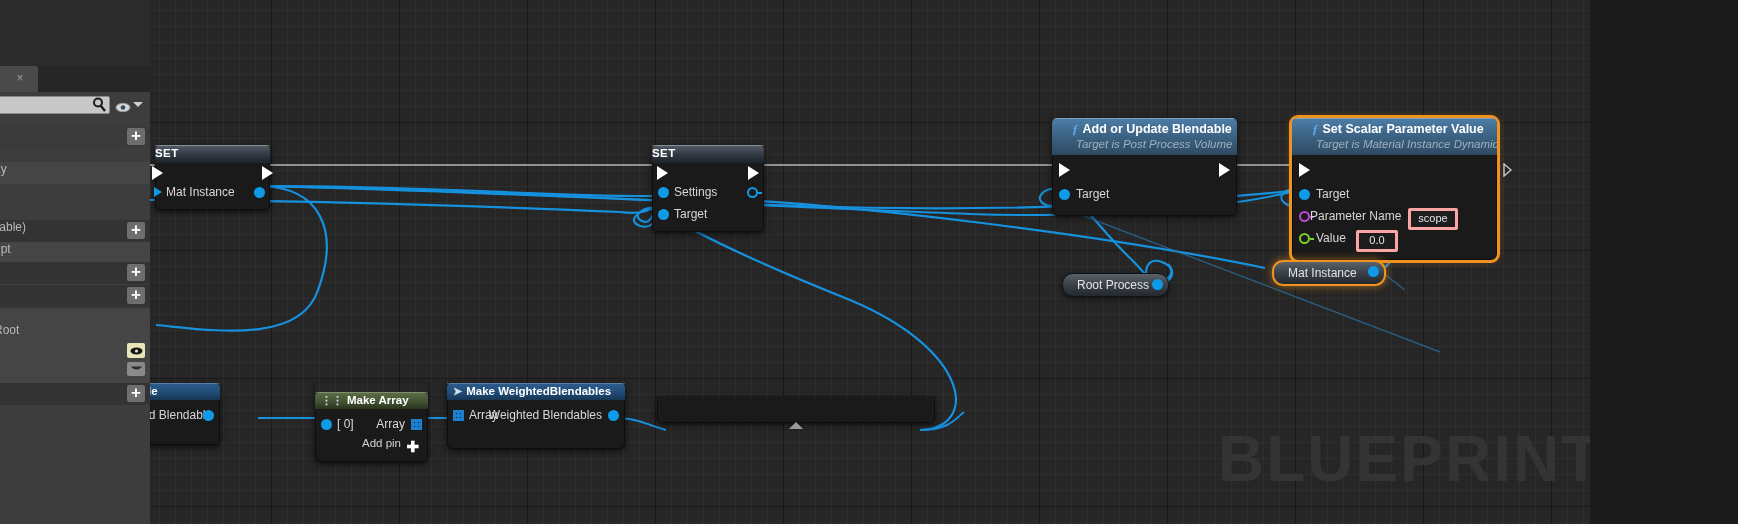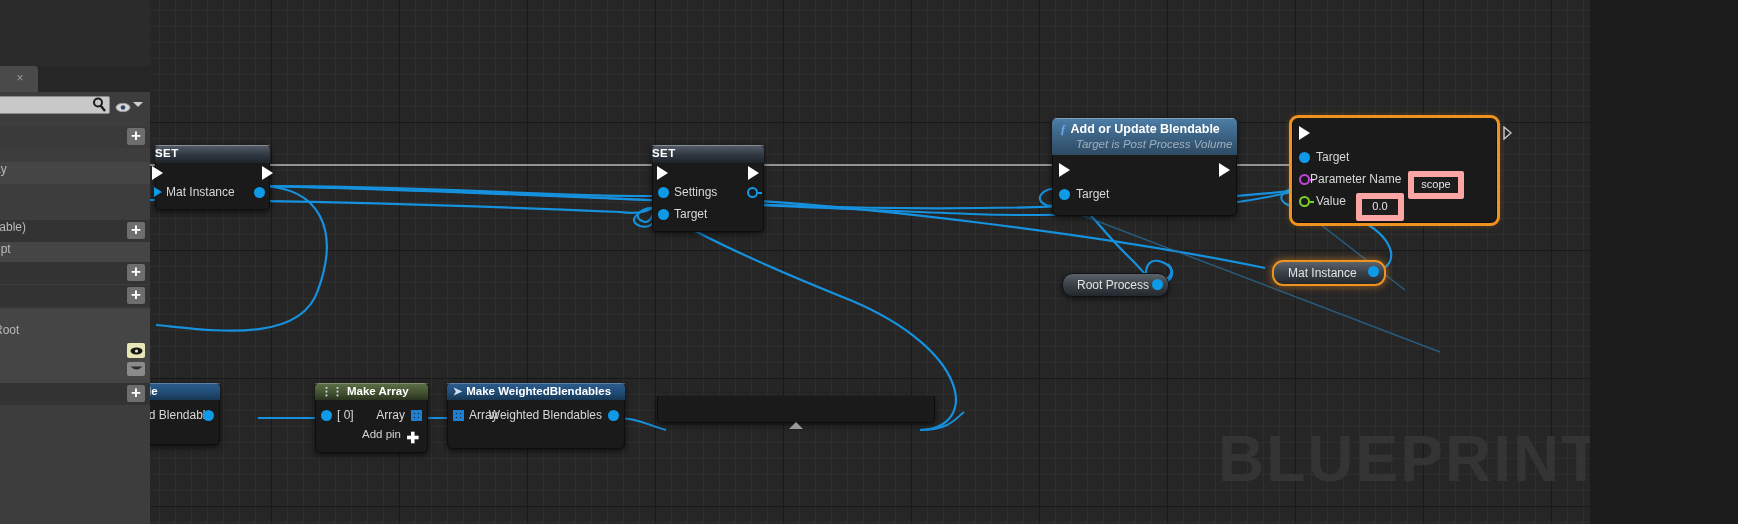--- a/index.html
+++ b/index.html
@@ -75,36 +75,36 @@
   .node{position:absolute;z-index:10;border-radius:5px;box-shadow:0 2px 6px rgba(0,0,0,.65);}
   .node-body{background:#1a1a1a;border-radius:5px;border:1px solid #0d0d0d;}
 
   
   .fn-head{
     border-top-left-radius:5px;border-top-right-radius:5px;
     background:linear-gradient(to bottom,#4d7ea8 0%,#3e6688 42%,#2d4a62 100%);
     padding:3px 8px 4px 8px;position:relative;overflow:hidden;
   }
   .fn-head:after{content:"";position:absolute;left:0;top:0;right:0;height:1px;background:rgba(255,255,255,.28);}
-  .fn-title{color:#ffffff;font-size:12.5px;font-weight:bold;line-height:15px;white-space:nowrap;}
+  .fn-title{color:#ffffff;font-size:12.5px;font-weight:bold;line-height:15px;white-space:nowrap;margin-left:12px;}
   .fn-sub{color:#9fb0bd;font-size:11.5px;font-style:italic;line-height:14px;white-space:nowrap;}
   .fn-ficon{color:#5fa8e8;font-size:13px;font-style:italic;font-family:"Liberation Serif",serif;font-weight:bold;margin-right:4px;}
   .selected{outline:3px solid #f0921f;outline-offset:0;border-radius:6px;box-shadow:0 0 8px rgba(240,146,31,.55);}
 
   
   .set-head{
     background:linear-gradient(to bottom,#565f69 0%,#2f3741 55%,#1d242c 100%);
     border-top-left-radius:5px;border-top-right-radius:5px;height:18px;position:relative;
   }
   .set-head:after{content:"";position:absolute;left:0;top:0;right:0;height:1px;background:rgba(255,255,255,.3);}
   .set-title{color:#ffffff;font-size:11.5px;font-weight:bold;line-height:17px;letter-spacing:.4px;}
 
   
   .pf-head{height:17px;border-top-left-radius:5px;border-top-right-radius:5px;position:relative;padding-left:6px;}
-  .pf-head.green{background:linear-gradient(to bottom,#5d7147 0%,#415030 60%,#2a331f 100%);}
+  .pf-head.green{background:linear-gradient(to bottom,#5d7147 0%,#415030 60%,#2a331f 100%);margin-top:9px;}
   .pf-head.blue{background:linear-gradient(to bottom,#2d5d8e 0%,#204a74 60%,#173653 100%);}
   .pf-head:after{content:"";position:absolute;left:0;top:0;right:0;height:1px;background:rgba(255,255,255,.22);}
   .pf-title{color:#ffffff;font-size:11.5px;font-weight:bold;line-height:16px;white-space:nowrap;}
   .pf-ico{display:inline-block;color:#cfe0f0;font-size:11px;margin-right:4px;}
 
   
   .row{position:relative;height:22px;}
   .pinlabel{position:absolute;color:#d8d8d8;font-size:12px;line-height:22px;white-space:nowrap;}
   .dot{position:absolute;width:11px;height:11px;border-radius:50%;top:6px;}
   .dot.blue{background:#0f9ae8;}
@@ -118,21 +118,21 @@
   .exec{
     position:absolute;width:0;height:0;top:4px;
     border-top:7px solid transparent;border-bottom:7px solid transparent;border-left:11px solid #ffffff;
   }
   .exec-outline{position:absolute;top:4px;width:9px;height:14px;}
   .arrpin{position:absolute;width:0;height:0;top:6px;border-top:5px solid transparent;border-bottom:5px solid transparent;border-left:8px solid #0f9ae8;}
   .grid3{position:absolute;top:6px;width:11px;height:11px;
     background-image:linear-gradient(to right,#1c7fd0 3px,transparent 3px),linear-gradient(to bottom,#1c7fd0 3px,transparent 3px);
     background-size:4px 4px;}
   .valbox{
-    position:absolute;background:#1d1d1d;border:6px solid #fca5a5;border-radius:2px;
+    position:absolute;background:#1d1d1d;border:3px solid #fca5a5;border-radius:2px;
     color:#e6e6e6;font-size:11px;line-height:14px;padding:0 5px;height:16px;top:3px;text-align:center;
   }
 
   
   .pill{
     position:absolute;z-index:11;height:22px;border-radius:11px;
     background:linear-gradient(to bottom,#5b6269 0%,#3c434a 45%,#23282d 100%);
     border:1px solid #10141a;box-shadow:0 2px 5px rgba(0,0,0,.6);
   }
   .pill-label{position:absolute;color:#e3e3e3;font-size:12px;line-height:22px;white-space:nowrap;}
@@ -301,20 +301,26 @@
         <div class="exec" style="right:6px;top:4px;"></div>
       </div>
       <div class="row" style="margin-top:2px;">
         <div class="dot blue" style="left:6px;"></div>
         <div class="pinlabel" style="left:23px;">Target</div>
       </div>
     </div>
   </div>
 
   <div class="node selected" style="left:1142px;top:118px;width:205px;">
+    <div class="fn-head">
+      <div class="fn-title">
+        <span class="fn-ficon">ƒ</span><span>Set Scalar Parameter Value</span>
+      </div>
+      <div class="fn-sub" style="padding-left:16px;">Target is Material Instance Dynamic</div>
+    </div>
     <div class="node-body" style="padding:4px 0 10px 0;border-top:none;border-top-left-radius:0;border-top-right-radius:0;">
       <div class="row" style="height:22px;">
         <div class="exec" style="left:6px;top:4px;"></div>
         <div class="exec-outline" style="right:-16px;">
           <svg width="9" height="14" viewBox="0 0 9 14">
               <path d="M1 1 L8 7 L1 13 Z" fill="none" stroke="#c9c9c9" stroke-width="1.4"></path>
             </svg>
         </div>
       </div>
       <div class="row" style="margin-top:2px;">

